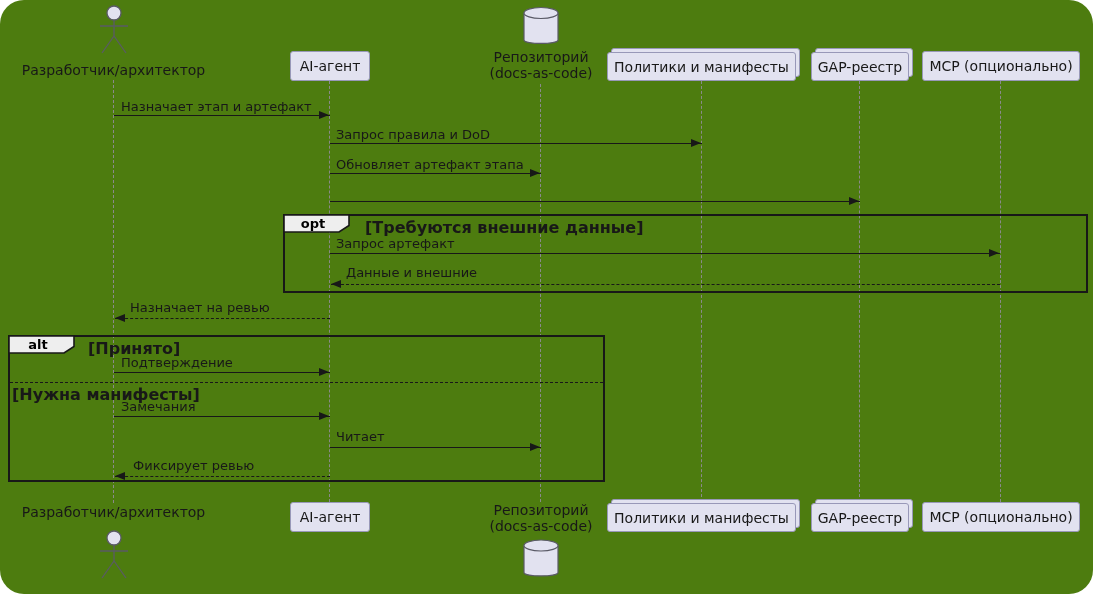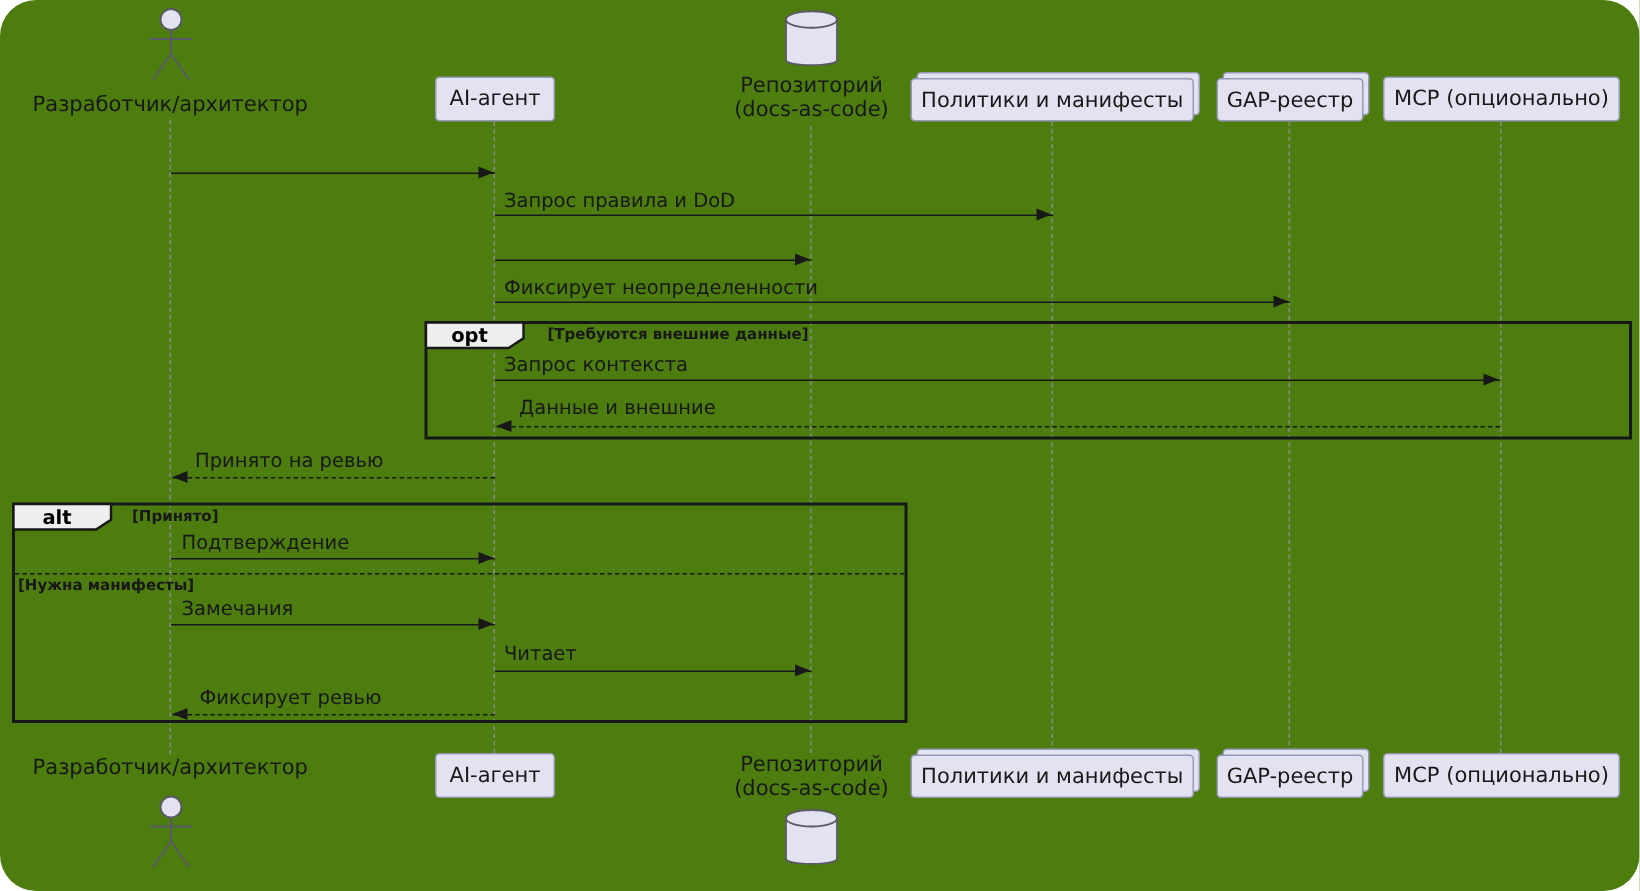--- a/index.html
+++ b/index.html
@@ -15,21 +15,21 @@
   .picon{position:absolute;z-index:4;}
   .msg-label{position:absolute;font-size:13px;line-height:15px;white-space:nowrap;z-index:5;}
   .mline{position:absolute;height:0;border-top:1px solid #181818;z-index:5;}
   .mline.dashed{border-top-style:dashed;}
   .ah{position:absolute;width:0;height:0;border-top:4px solid transparent;border-bottom:4px solid transparent;z-index:6;}
   .ah-r{border-left:10px solid #181818;}
   .ah-l{border-right:10px solid #181818;}
   .frag{position:absolute;border:2px solid #181818;background:transparent;z-index:2;box-sizing:border-box;}
   .frag-tab{position:absolute;z-index:5;}
   .frag-kw{font-size:13px;font-weight:bold;font-family:"DejaVu Sans","Liberation Sans",sans-serif;}
-  .guard{position:absolute;font-size:10px;font-weight:bold;white-space:nowrap;z-index:5;}
+  .guard{position:absolute;font-size:16px;font-weight:bold;white-space:nowrap;z-index:5;}
   .divider{position:absolute;height:0;border-top:1px dashed #181818;z-index:5;}
 </style>
 </head>
 <body>
 
 <div class="canvas">
 
   <div class="lifeline" style="left:113px;top:80px;height:423px;"></div>
   <div class="lifeline" style="left:329px;top:81px;height:421px;"></div>
   <div class="lifeline" style="left:540px;top:84px;height:418px;"></div>
@@ -74,43 +74,44 @@
 
   <div class="frag" style="left:8px;top:335px;width:597px;height:147px;"></div>
   <svg class="frag-tab" style="left:8px;top:335px;" width="68" height="20" viewBox="0 0 68 20">
     <path d="M1,1 H66 V11.5 L56,18 H1 Z" fill="#EEEEEE" stroke="#181818" stroke-width="1.6"></path>
     <text x="30" y="14" text-anchor="middle" class="frag-kw">alt</text>
   </svg>
   <div class="guard" style="left:88px;top:339px;">[Принято]</div>
   <div class="divider" style="left:10px;top:382px;width:593px;"></div>
   <div class="guard" style="left:12px;top:385px;">[Нужна манифесты]</div>
 
+  <div class="msg-label" style="left:121px;top:99px;">Назначает этап и артефакт</div>
   <div class="mline" style="left:114px;top:115px;width:216px;"></div>
   <div class="ah ah-r" style="left:319px;top:111px;"></div>
 
   <div class="msg-label" style="left:336px;top:127px;">Запрос правила и DoD</div>
   <div class="mline" style="left:330px;top:143px;width:372px;"></div>
   <div class="ah ah-r" style="left:691px;top:139px;"></div>
 
+  <div class="msg-label" style="left:336px;top:157px;">Обновляет артефакт этапа</div>
   <div class="mline" style="left:330px;top:173px;width:211px;"></div>
   <div class="ah ah-r" style="left:530px;top:169px;"></div>
 
-  <div class="msg-label" style="left:336px;top:185px;">Фиксирует неопределенности</div>
   <div class="mline" style="left:330px;top:201px;width:530px;"></div>
   <div class="ah ah-r" style="left:849px;top:197px;"></div>
 
-  <div class="msg-label" style="left:336px;top:236px;">Запрос контекста</div>
+  <div class="msg-label" style="left:336px;top:236px;">Запрос артефакт</div>
   <div class="mline" style="left:330px;top:253px;width:670px;"></div>
   <div class="ah ah-r" style="left:989px;top:249px;"></div>
 
   <div class="msg-label" style="left:346px;top:265px;">Данные и внешние</div>
   <div class="mline dashed" style="left:331px;top:284px;width:669px;"></div>
   <div class="ah ah-l" style="left:331px;top:280px;"></div>
 
-  <div class="msg-label" style="left:130px;top:300px;">Принято на ревью</div>
+  <div class="msg-label" style="left:130px;top:300px;">Назначает на ревью</div>
   <div class="mline dashed" style="left:115px;top:318px;width:215px;"></div>
   <div class="ah ah-l" style="left:115px;top:314px;"></div>
 
   <div class="msg-label" style="left:121px;top:355px;">Подтверждение</div>
   <div class="mline" style="left:114px;top:372px;width:216px;"></div>
   <div class="ah ah-r" style="left:319px;top:368px;"></div>
 
   <div class="msg-label" style="left:121px;top:399px;">Замечания</div>
   <div class="mline" style="left:114px;top:416px;width:216px;"></div>
   <div class="ah ah-r" style="left:319px;top:412px;"></div>

